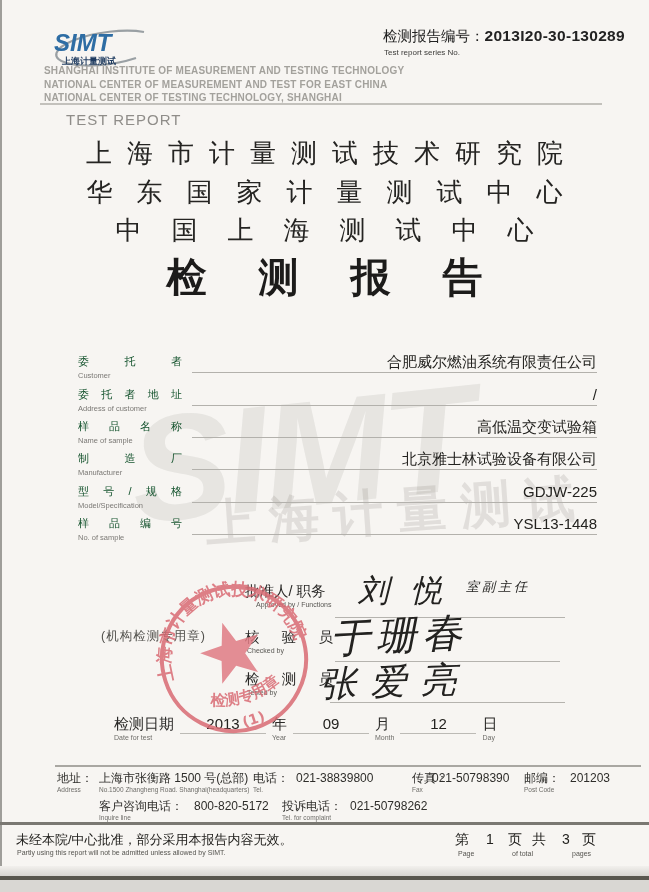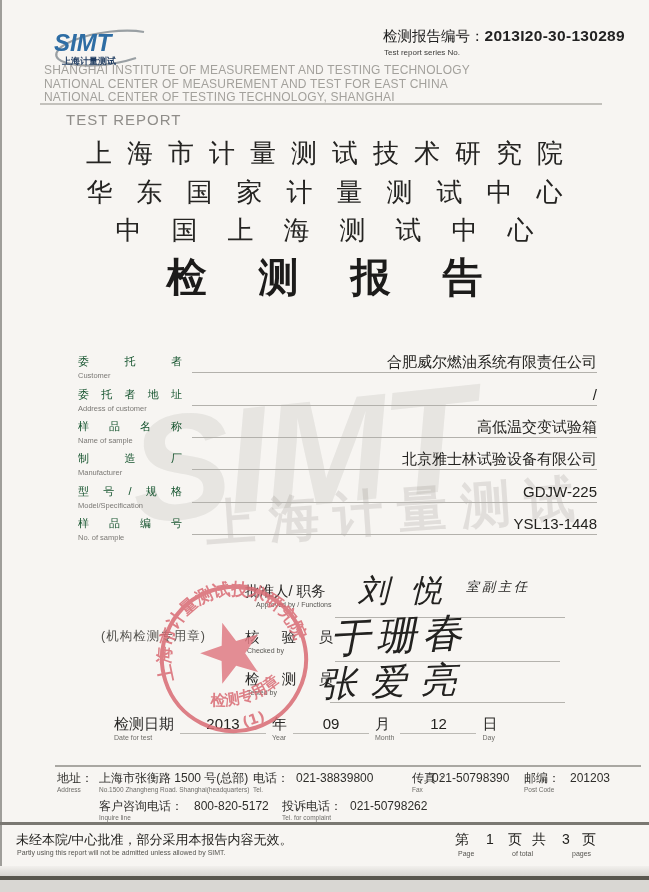--- a/index.html
+++ b/index.html
@@ -10,21 +10,21 @@
     color:#2e2d2b;
   }
   .abs{position:absolute;}
   
   .edge-left{left:0;top:0;width:2px;height:892px;background:rgba(88,86,82,.55);}
   .band1{left:0;top:866px;width:649px;height:10px;background:linear-gradient(#f2f0ed,#d7d5d1);}
   .band2{left:0;top:876px;width:649px;height:4px;background:#59574f;}
   .band3{left:0;top:880px;width:649px;height:12px;background:#d9d7d3;}
   
   .logo{left:36px;top:20px;width:120px;height:52px;}
-  .en-lines{left:44px;top:64px;font-size:12px;line-height:13.5px;color:#a3a19c;letter-spacing:.2px;}
+  .en-lines{left:44px;top:64px;font-size:10px;line-height:13.5px;color:#a3a19c;letter-spacing:.2px;font-weight:bold;}
   .rule-top{left:40px;top:103px;width:562px;height:2px;background:#c3c1bc;}
   .test-report{left:66px;top:111px;font-size:15px;color:#8f8d89;letter-spacing:1px;}
   .repno{left:383px;top:27px;font-size:14.5px;color:#222;}
   .repno b{font-size:15.5px;letter-spacing:.3px;}
   .repno-sub{left:384px;top:48px;font-size:8px;color:#3c3b39;}
   
   .cnline{left:0;right:0;text-align:center;font-size:26px;color:#252422;font-weight:500;}
   .ls1{top:136px;letter-spacing:15px;padding-left:15px;}
   .ls2{top:175px;letter-spacing:24px;padding-left:24px;}
   .ls3{top:213px;letter-spacing:30px;padding-left:30px;}

